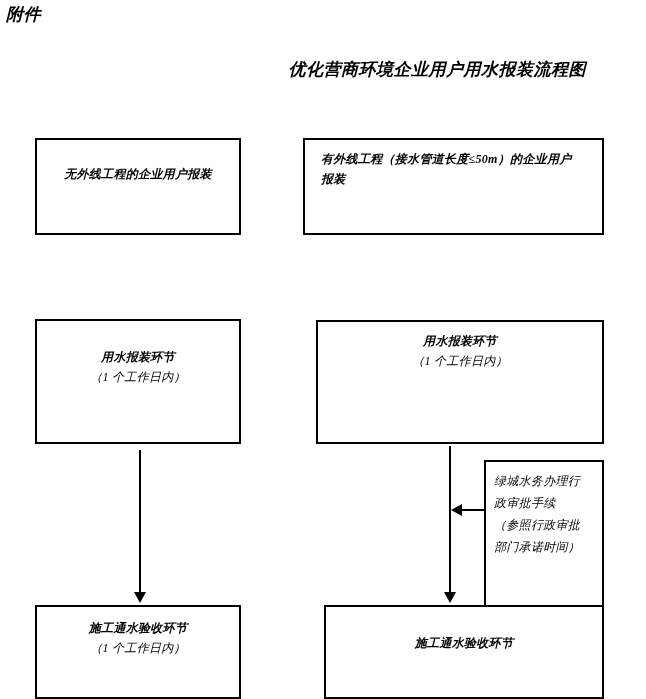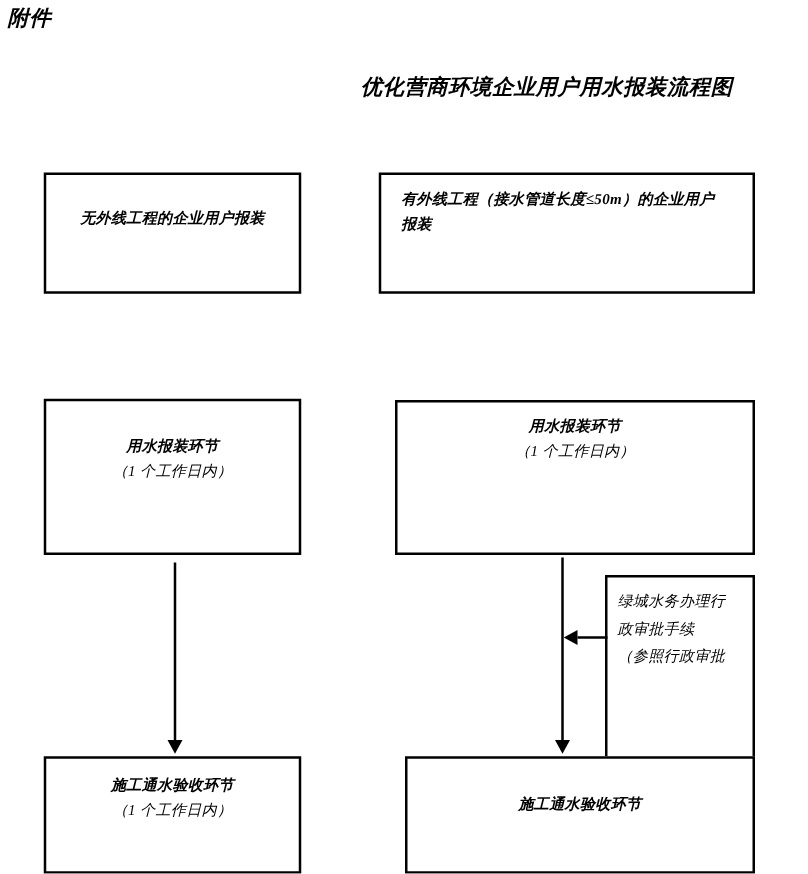--- a/index.html
+++ b/index.html
@@ -164,20 +164,21 @@
     <span class="inner-center">
       <span class="node-text line-strong">用水报装环节</span>
       <span class="node-text line-normal">（1 个工作日内）</span>
     </span>
   </div>
 
   <div class="node" id="node-approval">
     <span class="node-text line-normal">绿城水务办理行</span>
     <span class="node-text line-normal">政审批手续</span>
     <span class="node-text line-normal">（参照行政审批</span>
+    <span class="node-text line-normal">部门承诺时间）</span>
   </div>
 
   <div class="node" id="node-accept-left">
     <span class="node-text line-strong">施工通水验收环节</span>
     <span class="node-text line-normal">（1 个工作日内）</span>
   </div>
 
   <div class="node" id="node-accept-right">
     <span class="node-text line-strong">施工通水验收环节</span>
   </div>

